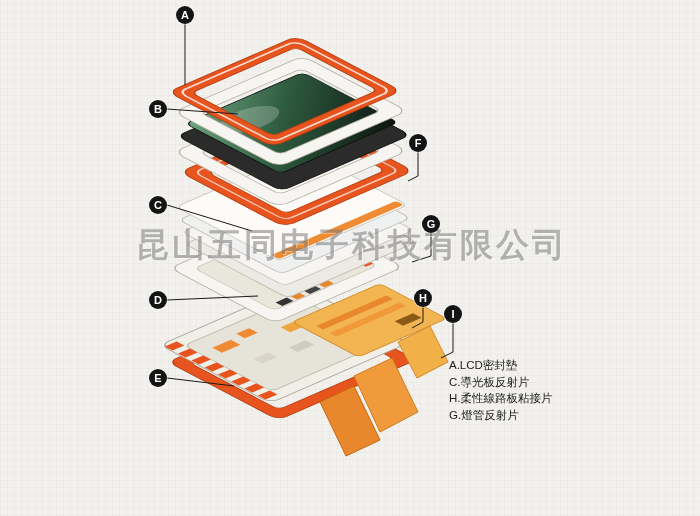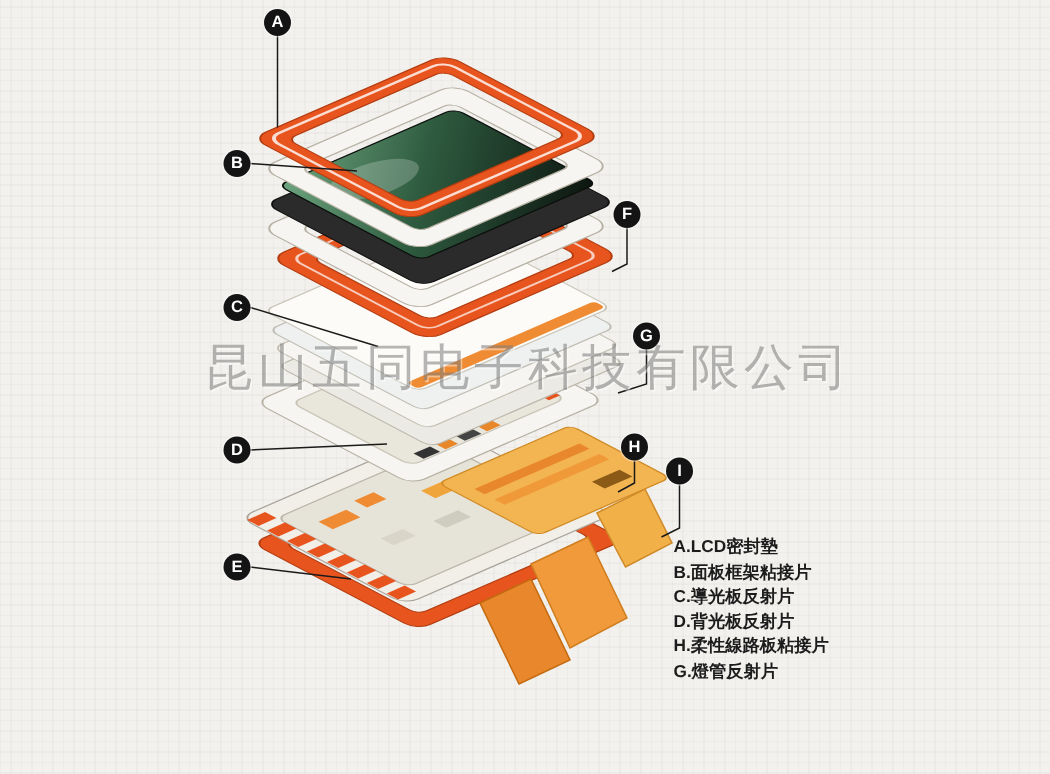--- a/index.html
+++ b/index.html
@@ -22,35 +22,35 @@
     color:#ffffff;
     font-size:11px;font-weight:bold;
     display:flex;align-items:center;justify-content:center;
     line-height:1;
     box-shadow:0 0 0 1px rgba(255,255,255,.4);
   }
   .watermark{
     position:absolute;
     left:136px;top:223px;
     font-size:33px;
-    font-weight:400;
+    font-weight:700;
     letter-spacing:3px;
     color:#7d7d7d;
     opacity:.55;
     white-space:nowrap;
     text-shadow:1px 1px 0 rgba(255,255,255,.8);
     pointer-events:none;
   }
   .legend{
     position:absolute;
     left:449px;top:357px;
     width:200px;
     color:#1c1c1c;
     font-size:11.5px;
-    font-weight:700;
+    font-weight:400;
     line-height:16.5px;
   }
   .legend-row{white-space:nowrap;}
 </style>
 </head>
 <body>
 
 <div class="stage">
 
   <svg class="diagram-svg" width="700" height="516" viewBox="0 0 700 516">
@@ -175,20 +175,18 @@
   <div class="badge" style="left:149px;top:369px;">E</div>
   <div class="badge" style="left:409px;top:134px;">F</div>
   <div class="badge" style="left:422px;top:215px;">G</div>
   <div class="badge" style="left:414px;top:289px;">H</div>
   <div class="badge" style="left:444px;top:305px;">I</div>
 
   <div class="watermark">昆山五同电子科技有限公司</div>
 
   <div class="legend">
     <div class="legend-row">A.LCD密封墊</div>
-    <div class="legend-row">B.面板框架粘接片</div>
     <div class="legend-row">C.導光板反射片</div>
-    <div class="legend-row">D.背光板反射片</div>
     <div class="legend-row">H.柔性線路板粘接片</div>
     <div class="legend-row">G.燈管反射片</div>
   </div>
 
 </div>
 
 </body></html>

